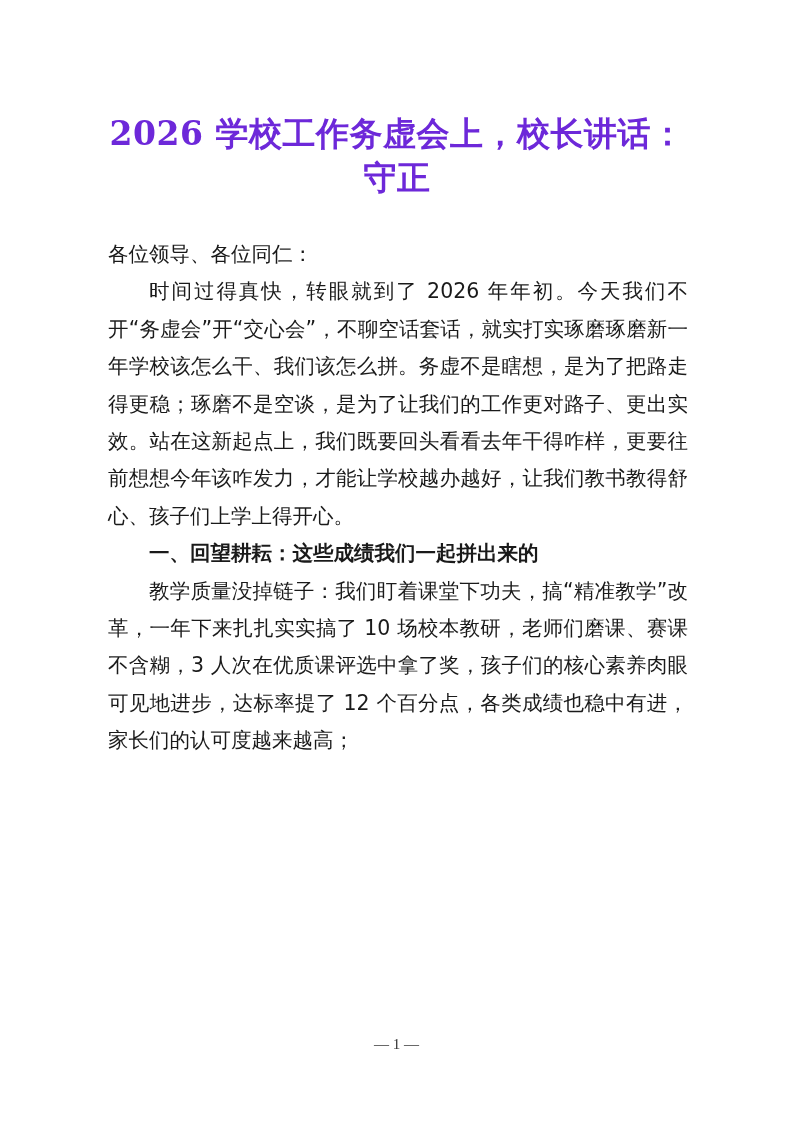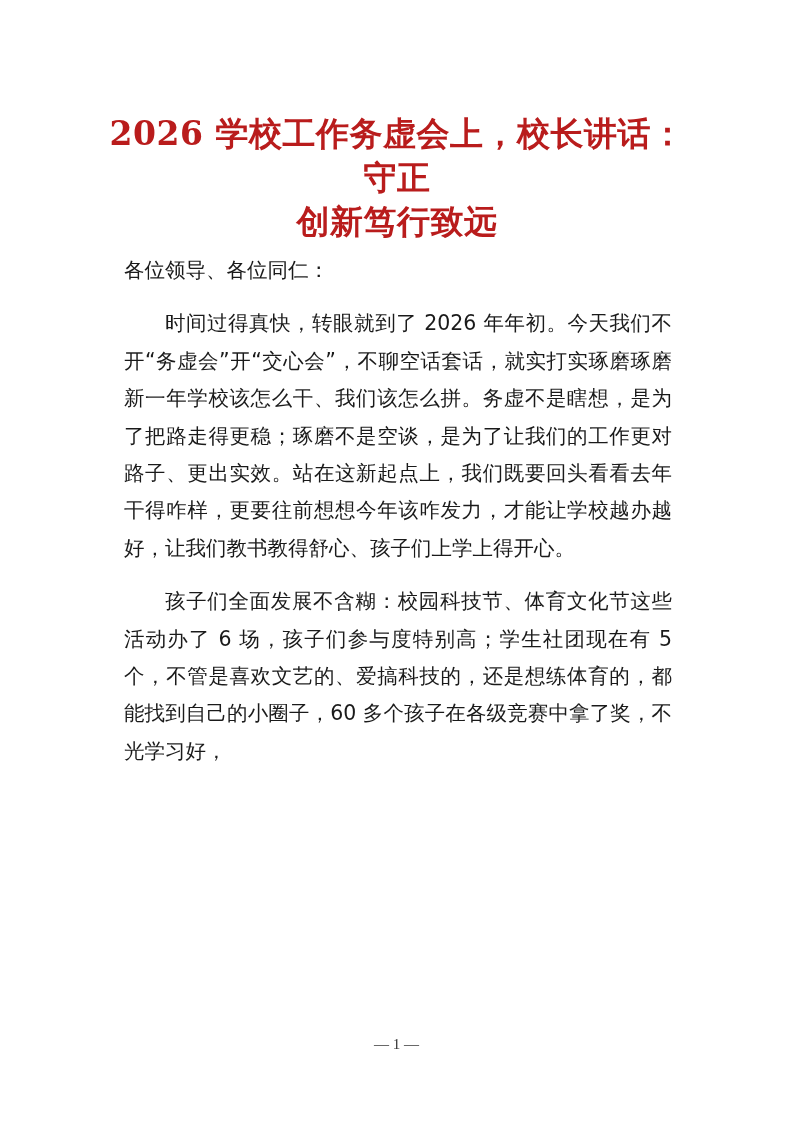--- a/index.html
+++ b/index.html
@@ -1,45 +1,45 @@
 <!DOCTYPE html>
 <html><head>
 <meta charset="utf-8">
 <style>
   html, body { margin:0; padding:0; background:#ffffff; }
   body { width:793px; height:1122px; position:relative; overflow:hidden; color:#111; }
   .page { position:absolute; left:0; top:0; width:793px; height:1122px; background:#fff; }
   .title {
     position:absolute; left:100px; top:112px; width:594px;
     text-align:center; font-family:"DejaVu Serif","Liberation Serif",serif;
-    font-weight:bold; font-size:33px; line-height:44px; color:#b91c1c; letter-spacing:0.5px;
+    font-weight:bold; font-size:33px; line-height:44px; color:#6d28d9; letter-spacing:0.5px;
   }
   .body {
     position:absolute; left:108px; top:236px; width:580px;
     font-family:"DejaVu Sans","Liberation Serif",serif;
     font-size:20.5px; line-height:37.4px; color:#1a1a1a;
     text-align:justify; text-justify:inter-ideograph;
   }
-  .body p { margin:16px; }
+  .body p { margin:0; }
   .body p.indent { text-indent:41px; }
   .body p.heading { text-indent:41px; font-weight:bold; font-family:"DejaVu Sans","Liberation Sans",sans-serif; }
   .footer {
     position:absolute; left:0; width:793px; top:1036px; text-align:center;
     font-family:"Liberation Serif","DejaVu Serif",serif; font-size:15px; color:#333;
   }
 </style>
 </head>
 <body>
 
 <div class="page">
   <div class="title">
     <div>2026 学校工作务虚会上，校长讲话：守正</div>
-    <div>创新笃行致远</div>
   </div>
 
   <div class="body">
     <p>各位领导、各位同仁：</p>
     <p class="indent">时间过得真快，转眼就到了 2026 年年初。今天我们不开“务虚会”开“交心会”，不聊空话套话，就实打实琢磨琢磨新一年学校该怎么干、我们该怎么拼。务虚不是瞎想，是为了把路走得更稳；琢磨不是空谈，是为了让我们的工作更对路子、更出实效。站在这新起点上，我们既要回头看看去年干得咋样，更要往前想想今年该咋发力，才能让学校越办越好，让我们教书教得舒心、孩子们上学上得开心。</p>
-    <p class="indent">孩子们全面发展不含糊：校园科技节、体育文化节这些活动办了 6 场，孩子们参与度特别高；学生社团现在有 5 个，不管是喜欢文艺的、爱搞科技的，还是想练体育的，都能找到自己的小圈子，60 多个孩子在各级竞赛中拿了奖，不光学习好，</p>
+    <p class="heading">一、回望耕耘：这些成绩我们一起拼出来的</p>
+    <p class="indent">教学质量没掉链子：我们盯着课堂下功夫，搞“精准教学”改革，一年下来扎扎实实搞了 10 场校本教研，老师们磨课、赛课不含糊，3 人次在优质课评选中拿了奖，孩子们的核心素养肉眼可见地进步，达标率提了 12 个百分点，各类成绩也稳中有进，家长们的认可度越来越高；</p>
   </div>
 
   <div class="footer">— 1 —</div>
 </div>
 
 </body></html>

